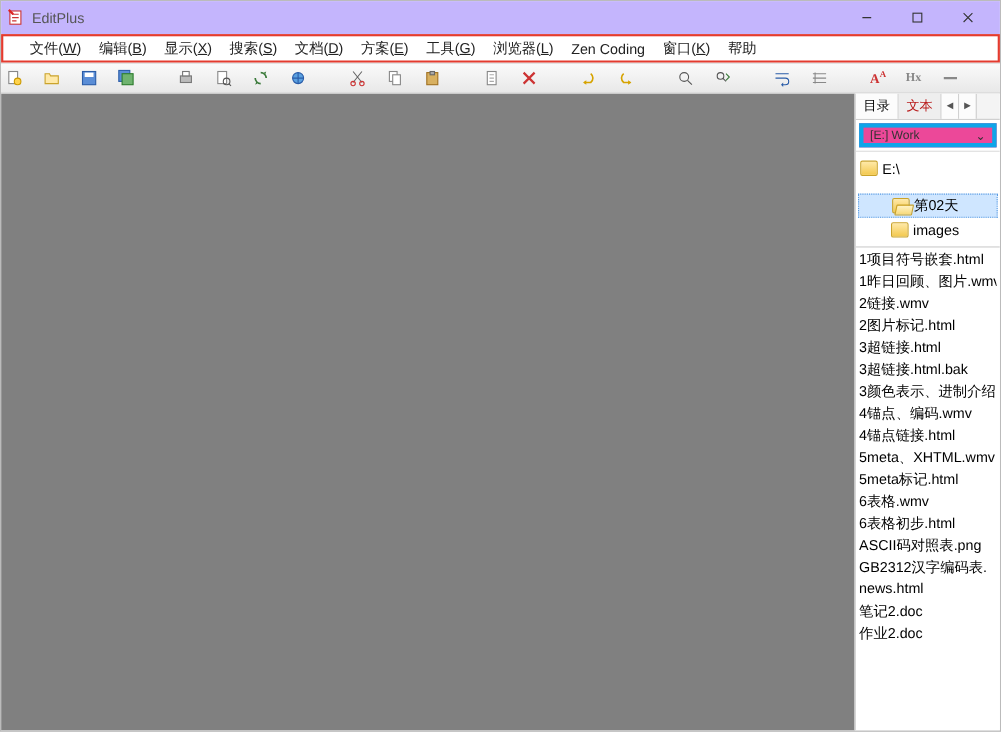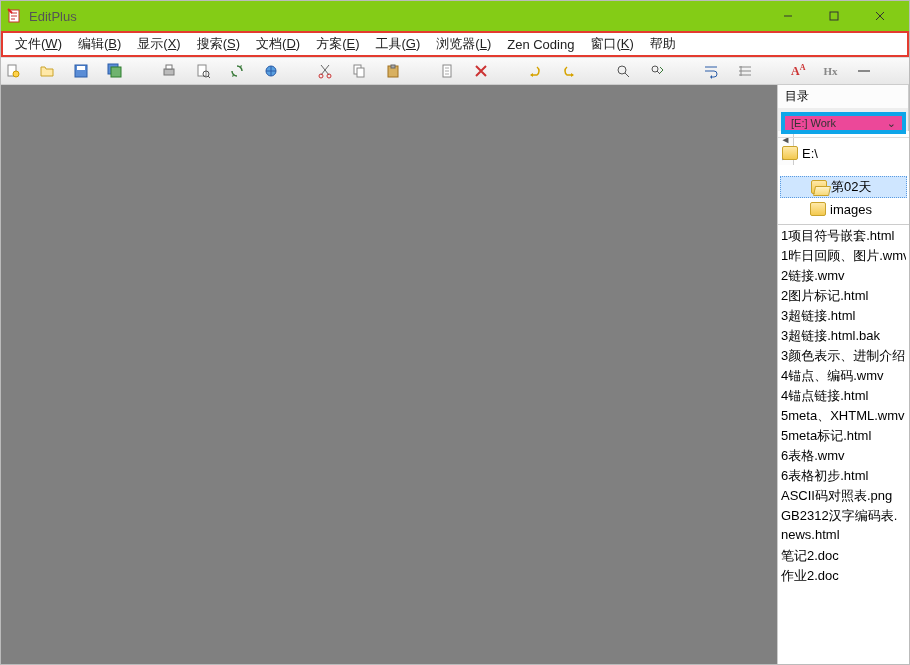--- a/index.html
+++ b/index.html
@@ -7,38 +7,38 @@
   font-family: "Microsoft YaHei", "Segoe UI", Tahoma, sans-serif;
   font-size: 12px;
   background: #f0f0f0;
   overflow: hidden;
   width: 910px;
   height: 665px;
 }
 .window { width: 910px; height: 665px; display: flex; flex-direction: column; border: 1px solid #bbb; background: #fff; }
 .titlebar {
   height: 30px;
-  background: #84cc16;
+  background: #c4b5fd;
   display: flex;
   align-items: center;
   padding: 0 6px;
   color: #666;
 }
 .titlebar .app-icon {
   width: 16px; height: 16px; margin-right: 6px;
 }
 .titlebar .title { flex: 0 0 auto; font-size: 13px; color: #555; }
 .titlebar .spacer { flex: 1; }
 .win-btn { width: 46px; height: 30px; display: flex; align-items: center; justify-content: center; color: #555; }
 .win-btn svg { width: 10px; height: 10px; }
 .menubar {
   height: 26px;
   display: flex;
   align-items: center;
-  padding: 2px 4px;
+  padding: 2px 16px;
   border: 2px solid #e43b2f;
   background: #fff;
 }
 .menu-item {
   padding: 2px 8px;
   font-size: 13px;
   color: #222;
   white-space: nowrap;
 }
 .menu-item u { text-decoration: underline; }
@@ -78,21 +78,20 @@
   display: flex;
   flex-direction: column;
   overflow: hidden;
 }
 .side-tabs {
   height: 24px;
   display: flex;
   align-items: stretch;
   border-bottom: 1px solid #ccc;
   background: #f4f4f4;
-  flex-direction: column;
 }
 .side-tab {
   padding: 3px 7px;
   font-size: 12px;
   border-right: 1px solid #ccc;
   background: #fcfcfc;
   display: flex; align-items: center;
 }
 .side-tab.inactive { background: #eee; color:#b91c1c; }
 .side-tab.arrow { width: 16px; justify-content: center; font-size: 10px; color:#555; }

